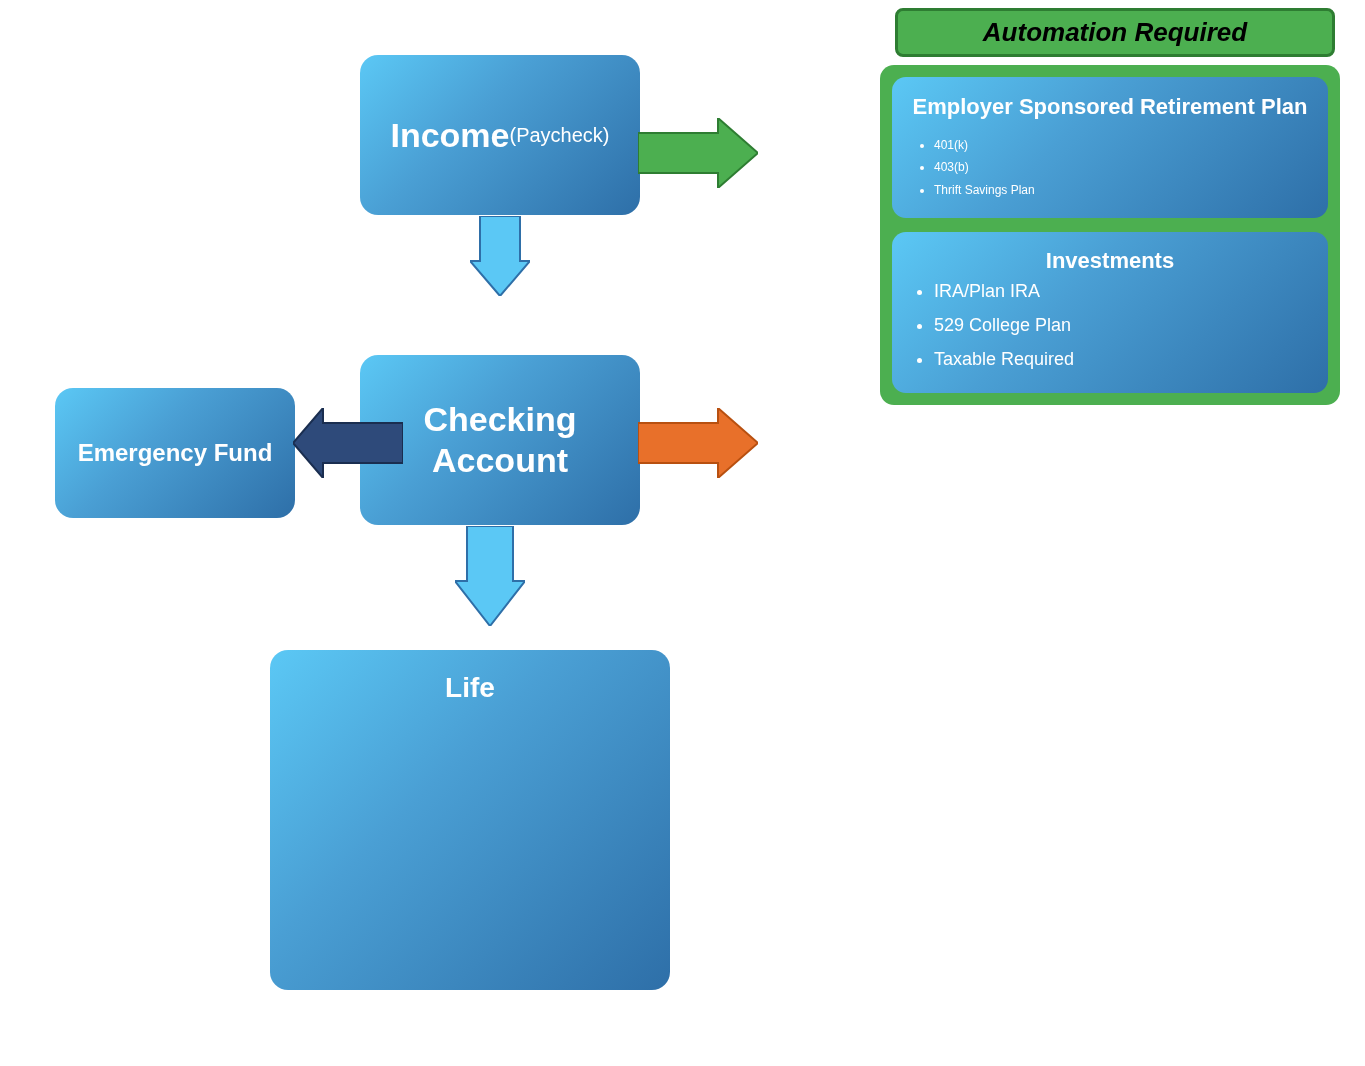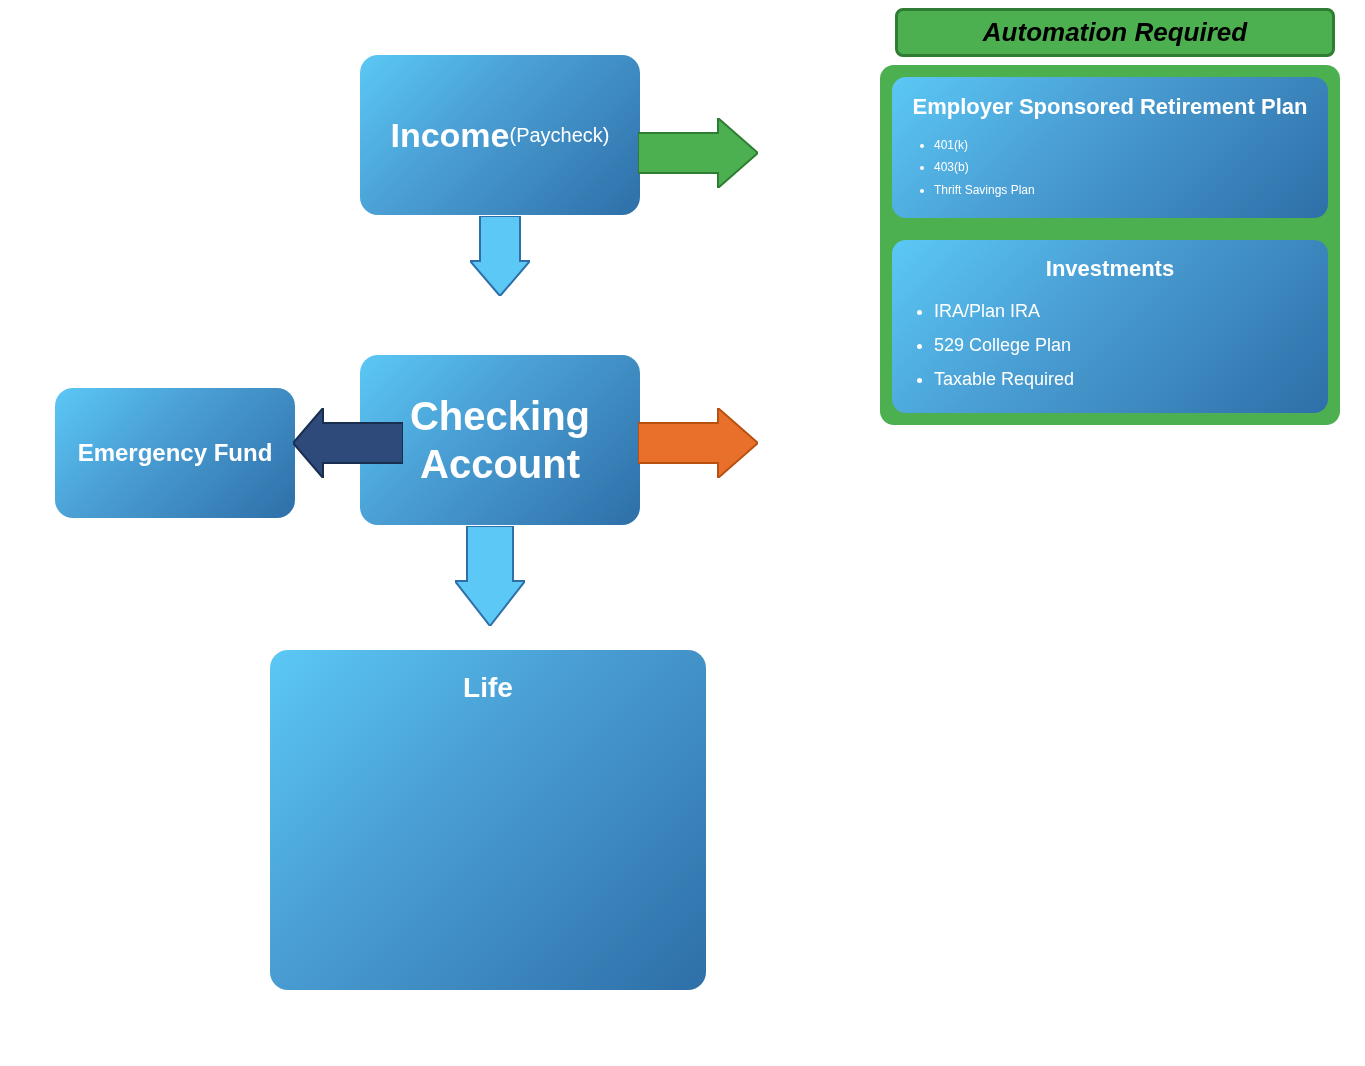--- a/index.html
+++ b/index.html
@@ -51,21 +51,21 @@
     .green-container {
       position: absolute;
       top: 65px;
       left: 880px;
       width: 460px;
       background: #4caf50;
       border-radius: 14px;
       padding: 12px;
       display: flex;
       flex-direction: column;
-      gap: 22px;
+      gap: 14px;
     }
 
     
     .income-box {
       width: 280px;
       height: 160px;
       top: 55px;
       left: 360px;
       display: flex;
       align-items: center;
@@ -86,21 +86,21 @@
       width: 280px;
       height: 170px;
       top: 355px;
       left: 360px;
       display: flex;
       flex-direction: column;
       align-items: center;
       justify-content: center;
     }
     .checking-box .title {
-      font-size: 40px;
+      font-size: 34px;
       font-weight: bold;
       line-height: 1.2;
       text-align: center;
     }
 
     
     .emergency-box {
       width: 240px;
       height: 130px;
       top: 388px;
@@ -110,21 +110,21 @@
       justify-content: center;
     }
     .emergency-box .title {
       font-size: 24px;
       font-weight: bold;
       text-align: center;
     }
 
     
     .life-box {
-      width: 436px;
+      width: 400px;
       height: 340px;
       top: 650px;
       left: 270px;
       padding: 22px 30px;
     }
     .life-box .box-title {
       font-size: 28px;
       font-weight: bold;
       text-align: center;
       margin-bottom: 14px;
@@ -161,21 +161,20 @@
     .investments-inner {
       background: linear-gradient(135deg, #5bc8f5 0%, #4a9fd4 40%, #2e6fa8 100%);
       border-radius: 14px;
       padding: 16px 20px;
       color: white;
     }
     .investments-inner .box-title {
       font-size: 22px;
       font-weight: bold;
       text-align: center;
-      margin-bottom: 12px;
     }
     .investments-inner ul {
       list-style: disc;
       padding-left: 22px;
       font-size: 18px;
       line-height: 1.9;
     }
 
     
     .arrow {

